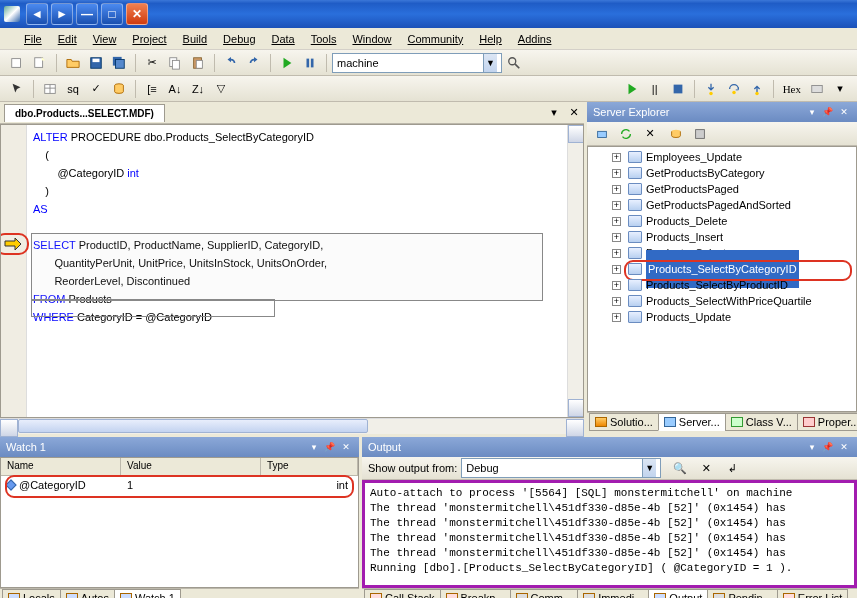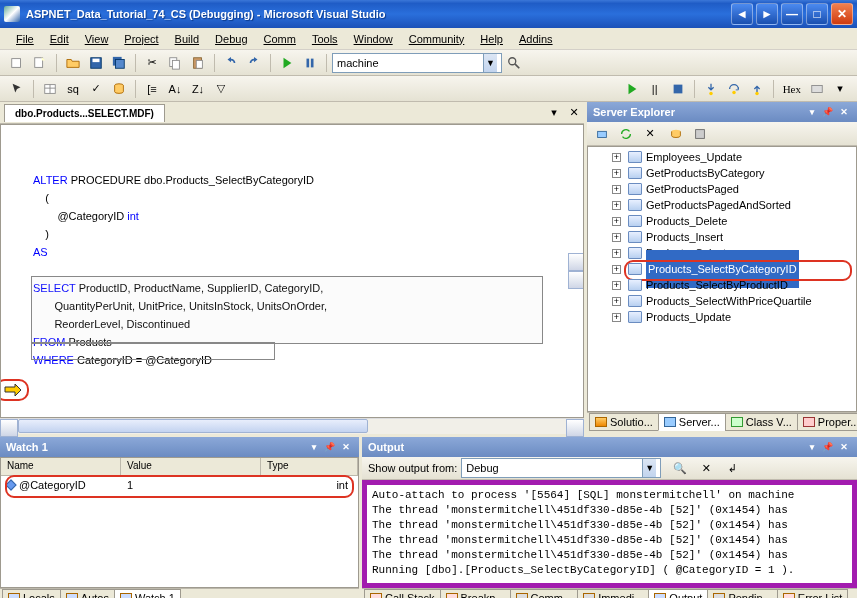--- a/index.html
+++ b/index.html
@@ -5,57 +5,57 @@
   * { box-sizing: border-box; margin: 0; padding: 0; font-family: Tahoma, sans-serif; font-size: 11px; }
   body { background: #ece9d8; width: 857px; height: 598px; overflow: hidden; }
   
   .titlebar { height: 28px; background: linear-gradient(#3b77d8, #1f5cc6 12%, #2a6fdc 50%, #1b51b8); display: flex; align-items: center; padding: 0 4px; color: #fff; }
   .titlebar .icon { width: 16px; height: 16px; background: linear-gradient(135deg,#6a9,#fff,#36a); border-radius: 2px; margin-right: 6px; }
   .titlebar .title { font-weight: bold; flex: 1; text-shadow: 1px 1px 1px #0a3a8c; }
   .winbtns { display: flex; gap: 3px; }
   .winbtn { width: 22px; height: 22px; border: 1px solid #fff6; border-radius: 3px; display: flex; align-items: center; justify-content: center; color: #fff; font-weight: bold; font-size: 12px; background: linear-gradient(#4b8af0,#1a50b0); }
   .winbtn.red { background: linear-gradient(#f08050,#d03b0f); }
   
-  .menubar { height: 22px; background: #ece9d8; display: flex; align-items: center; padding: 0 8px; border-bottom: 1px solid #d4d0c8; }
+  .menubar { height: 22px; background: #ece9d8; display: flex; align-items: center; padding: 0 16px; border-bottom: 1px solid #d4d0c8; }
   .menubar span { padding: 2px 8px; cursor: default; }
   .menubar span u { text-decoration: underline; }
   
   .toolbar { height: 26px; background: linear-gradient(#f7f5ee,#e5e2d3); border-bottom: 1px solid #c0bbae; display: flex; align-items: center; padding: 0 6px; gap: 1px; }
   .toolbar .sep { width: 1px; height: 18px; background: #c0bbae; margin: 0 4px; }
   .tbtn { width: 22px; height: 22px; display: flex; align-items: center; justify-content: center; border: 1px solid transparent; border-radius: 2px; }
   .tbtn svg { width: 14px; height: 14px; }
   .combo { height: 20px; border: 1px solid #7f9db9; background: #fff; display: flex; align-items: center; padding: 0 4px; min-width: 120px; }
   .combo .arrow { margin-left: auto; width: 14px; text-align: center; background: linear-gradient(#dce6f4,#c2d4ee); border-left: 1px solid #7f9db9; height: 18px; line-height: 18px; font-size: 9px; }
   
   .workspace { display: flex; height: 332px; }
   .editor-zone { flex: 1; display: flex; flex-direction: column; border-right: 3px solid #ece9d8; }
   .doc-tab { height: 22px; display: flex; align-items: center; border-bottom: 1px solid #bcb8ab; background: #ece9d8; }
   .doc-tab .tab { background: #fff; border: 1px solid #9e9a8f; border-bottom: none; padding: 3px 10px; font-weight: bold; font-size: 10px; margin-left: 4px; }
   .doc-tab .spacer { flex: 1; }
   .doc-tab .dropdown-btn, .doc-tab .close-btn { width: 16px; height: 16px; display: flex; align-items: center; justify-content: center; margin: 0 2px; }
   
-  .editor-wrap { flex: 1; display: flex; background: #fff; border: 1px solid #9e9a8f; overflow: hidden; align-items: center; }
+  .editor-wrap { flex: 1; display: flex; background: #fff; border: 1px solid #9e9a8f; overflow: hidden; }
   .gutter { width: 26px; background: #f0ede3; border-right: 1px solid #ddd; position: relative; }
   .gutter .arrow-mark { position: absolute; top: 112px; left: 2px; width: 20px; height: 14px; }
   .gutter .red-circ { position: absolute; top: 108px; left: -6px; width: 34px; height: 22px; border: 2px solid #d32; border-radius: 10px; }
   .code { flex: 1; padding: 4px 6px; font-family: "Courier New", monospace; font-size: 12px; line-height: 17px; white-space: pre; overflow: auto; position: relative; }
   .kw { color: #0000ff; }
   .typ { color: #0000ff; }
   .hl-box1 { position: absolute; top: 108px; left: 4px; width: 512px; height: 68px; border: 1px solid #888; background: rgba(200,200,200,0.08); pointer-events:none;}
   .hl-box2 { position: absolute; top: 174px; left: 4px; width: 244px; height: 18px; border: 1px solid #888; pointer-events:none;}
   .scroll-v { width: 16px; background: #f1efe8; border-left: 1px solid #ddd; position: relative; }
   .scroll-v::before, .scroll-v::after { content:''; position:absolute; left:0; width:16px; height:16px; background:linear-gradient(#fff,#cfd6e6); border:1px solid #9fb2d3; }
   .scroll-v::before { top:0; } .scroll-v::after { bottom:0; }
   .scroll-h { height: 16px; background: #f1efe8; border-top: 1px solid #ddd; position: relative; }
   .scroll-h::before, .scroll-h::after { content:''; position:absolute; top:0; width:16px; height:16px; background:linear-gradient(#fff,#cfd6e6); border:1px solid #9fb2d3; }
   .scroll-h::before { left:0; } .scroll-h::after { right:0; }
   .scroll-h .thumb { position:absolute; left:18px; top:0; height:14px; width:60%; background:linear-gradient(#e8eefc,#c3d3f0); border:1px solid #9fb2d3; border-radius:2px; }
   
   .side-zone { width: 270px; display: flex; flex-direction: column; }
-  .panel-title { height: 20px; background: linear-gradient(#8ba8d8,#6b8bc2); color: #fff; display: flex; align-items: center; padding: 0 6px; font-weight: bold; }
+  .panel-title { height: 20px; background: linear-gradient(#8ba8d8,#6b8bc2); color: #fff; display: flex; align-items: center; padding: 0 6px; font-weight: normal; }
   .panel-title .spacer { flex:1; }
   .panel-title .pbtn { width: 14px; height: 14px; display: flex; align-items: center; justify-content: center; margin-left: 2px; font-size: 9px; }
   .panel-toolbar { height: 24px; background: linear-gradient(#f7f5ee,#e5e2d3); border-bottom: 1px solid #c0bbae; display: flex; align-items: center; padding: 0 4px; gap: 2px; }
   .tree { flex: 1; background: #fff; border: 1px solid #9e9a8f; overflow: auto; padding: 2px 0; }
   .tree-item { display: flex; align-items: center; height: 16px; padding-left: 40px; cursor: default; position: relative; }
   .tree-item .exp { position: absolute; left: 24px; width: 9px; height: 9px; border: 1px solid #888; background: #fff; display: flex; align-items: center; justify-content: center; font-size: 9px; line-height: 7px; }
   .tree-item .ticon { width: 14px; height: 12px; background: linear-gradient(#e8f0ff,#b8d0f0); border: 1px solid #6a8cc0; border-radius: 1px; margin-right: 4px; }
   .tree-item.sel .label { background: #316ac5; color: #fff; padding: 13px 2px; }
   .tree-item.redcirc::after { content:''; position:absolute; left:36px; right:4px; top:-1px; height:17px; border:2px solid #d32; border-radius:9px; pointer-events:none; }
   .tab-strip { height: 22px; background: #ece9d8; display: flex; align-items: flex-start; border-top: 1px solid #bcb8ab; padding: 0 2px; gap: 0; overflow: hidden; }
@@ -70,45 +70,44 @@
   .watch-head div { border-right:1px solid #bcb8ab; padding:2px 6px; font-size:10px; }
   .wh-name{width:120px;} .wh-value{width:140px;} .wh-type{flex:1;}
   .watch-row { display:flex; height:18px; align-items:center; position:relative; }
   .watch-row::after { content:''; position:absolute; left:4px; right:4px; top:-1px; height:19px; border:2px solid #d32; border-radius:9px; }
   .watch-row .c { padding:0 6px; font-size:11px; }
   .watch-row .c1{width:120px; display:flex; align-items:center; gap:4px;} .watch-row .c2{width:140px;} .watch-row .c3{flex:1; text-align:right; padding-right:10px;}
   .diamond { width:8px; height:8px; transform:rotate(45deg); background:#69e; border:1px solid #36a; }
   
   .output-zone { flex:1; display:flex; flex-direction:column; }
   .out-tool { height:23px; background:linear-gradient(#f7f5ee,#e5e2d3); border-bottom:1px solid #c0bbae; display:flex; align-items:center; padding:0 6px; gap:4px; }
-  .out-body { flex:1; background:#fff; border:5px solid #a21caf; font-family:"Courier New",monospace; font-size:11px; line-height:15px; padding:3px 5px; overflow:hidden; white-space:pre; }
+  .out-body { flex:1; background:#fff; border:3px solid #a21caf; font-family:"Courier New",monospace; font-size:11px; line-height:15px; padding:3px 5px; overflow:hidden; white-space:pre; }
 </style>
 </head>
 <body>
 
 <div class="titlebar">
   <div class="icon"></div>
-  <div class="title">ASPNET_Data_Tutorial_74_CS (Debugging) - Microsoft Visual Studio</div>
   <div class="winbtns">
     <div class="winbtn">◄</div>
     <div class="winbtn">►</div>
     <div class="winbtn">—</div>
     <div class="winbtn">□</div>
     <div class="winbtn red">✕</div>
   </div>
 </div>
 
 <div class="menubar">
   <span><u>File</u></span>
   <span><u>Edit</u></span>
   <span><u>View</u></span>
   <span><u>Project</u></span>
   <span><u>Build</u></span>
   <span><u>Debug</u></span>
-  <span><u>Comm</u></span>
+  <span><u>Data</u></span>
   <span><u>Tools</u></span>
   <span><u>Window</u></span>
   <span><u>Community</u></span>
   <span><u>Help</u></span>
   <span><u>Addins</u></span>
 </div>
 
 <div class="toolbar">
   <div class="tbtn">
       <svg viewBox="0 0 16 16">

